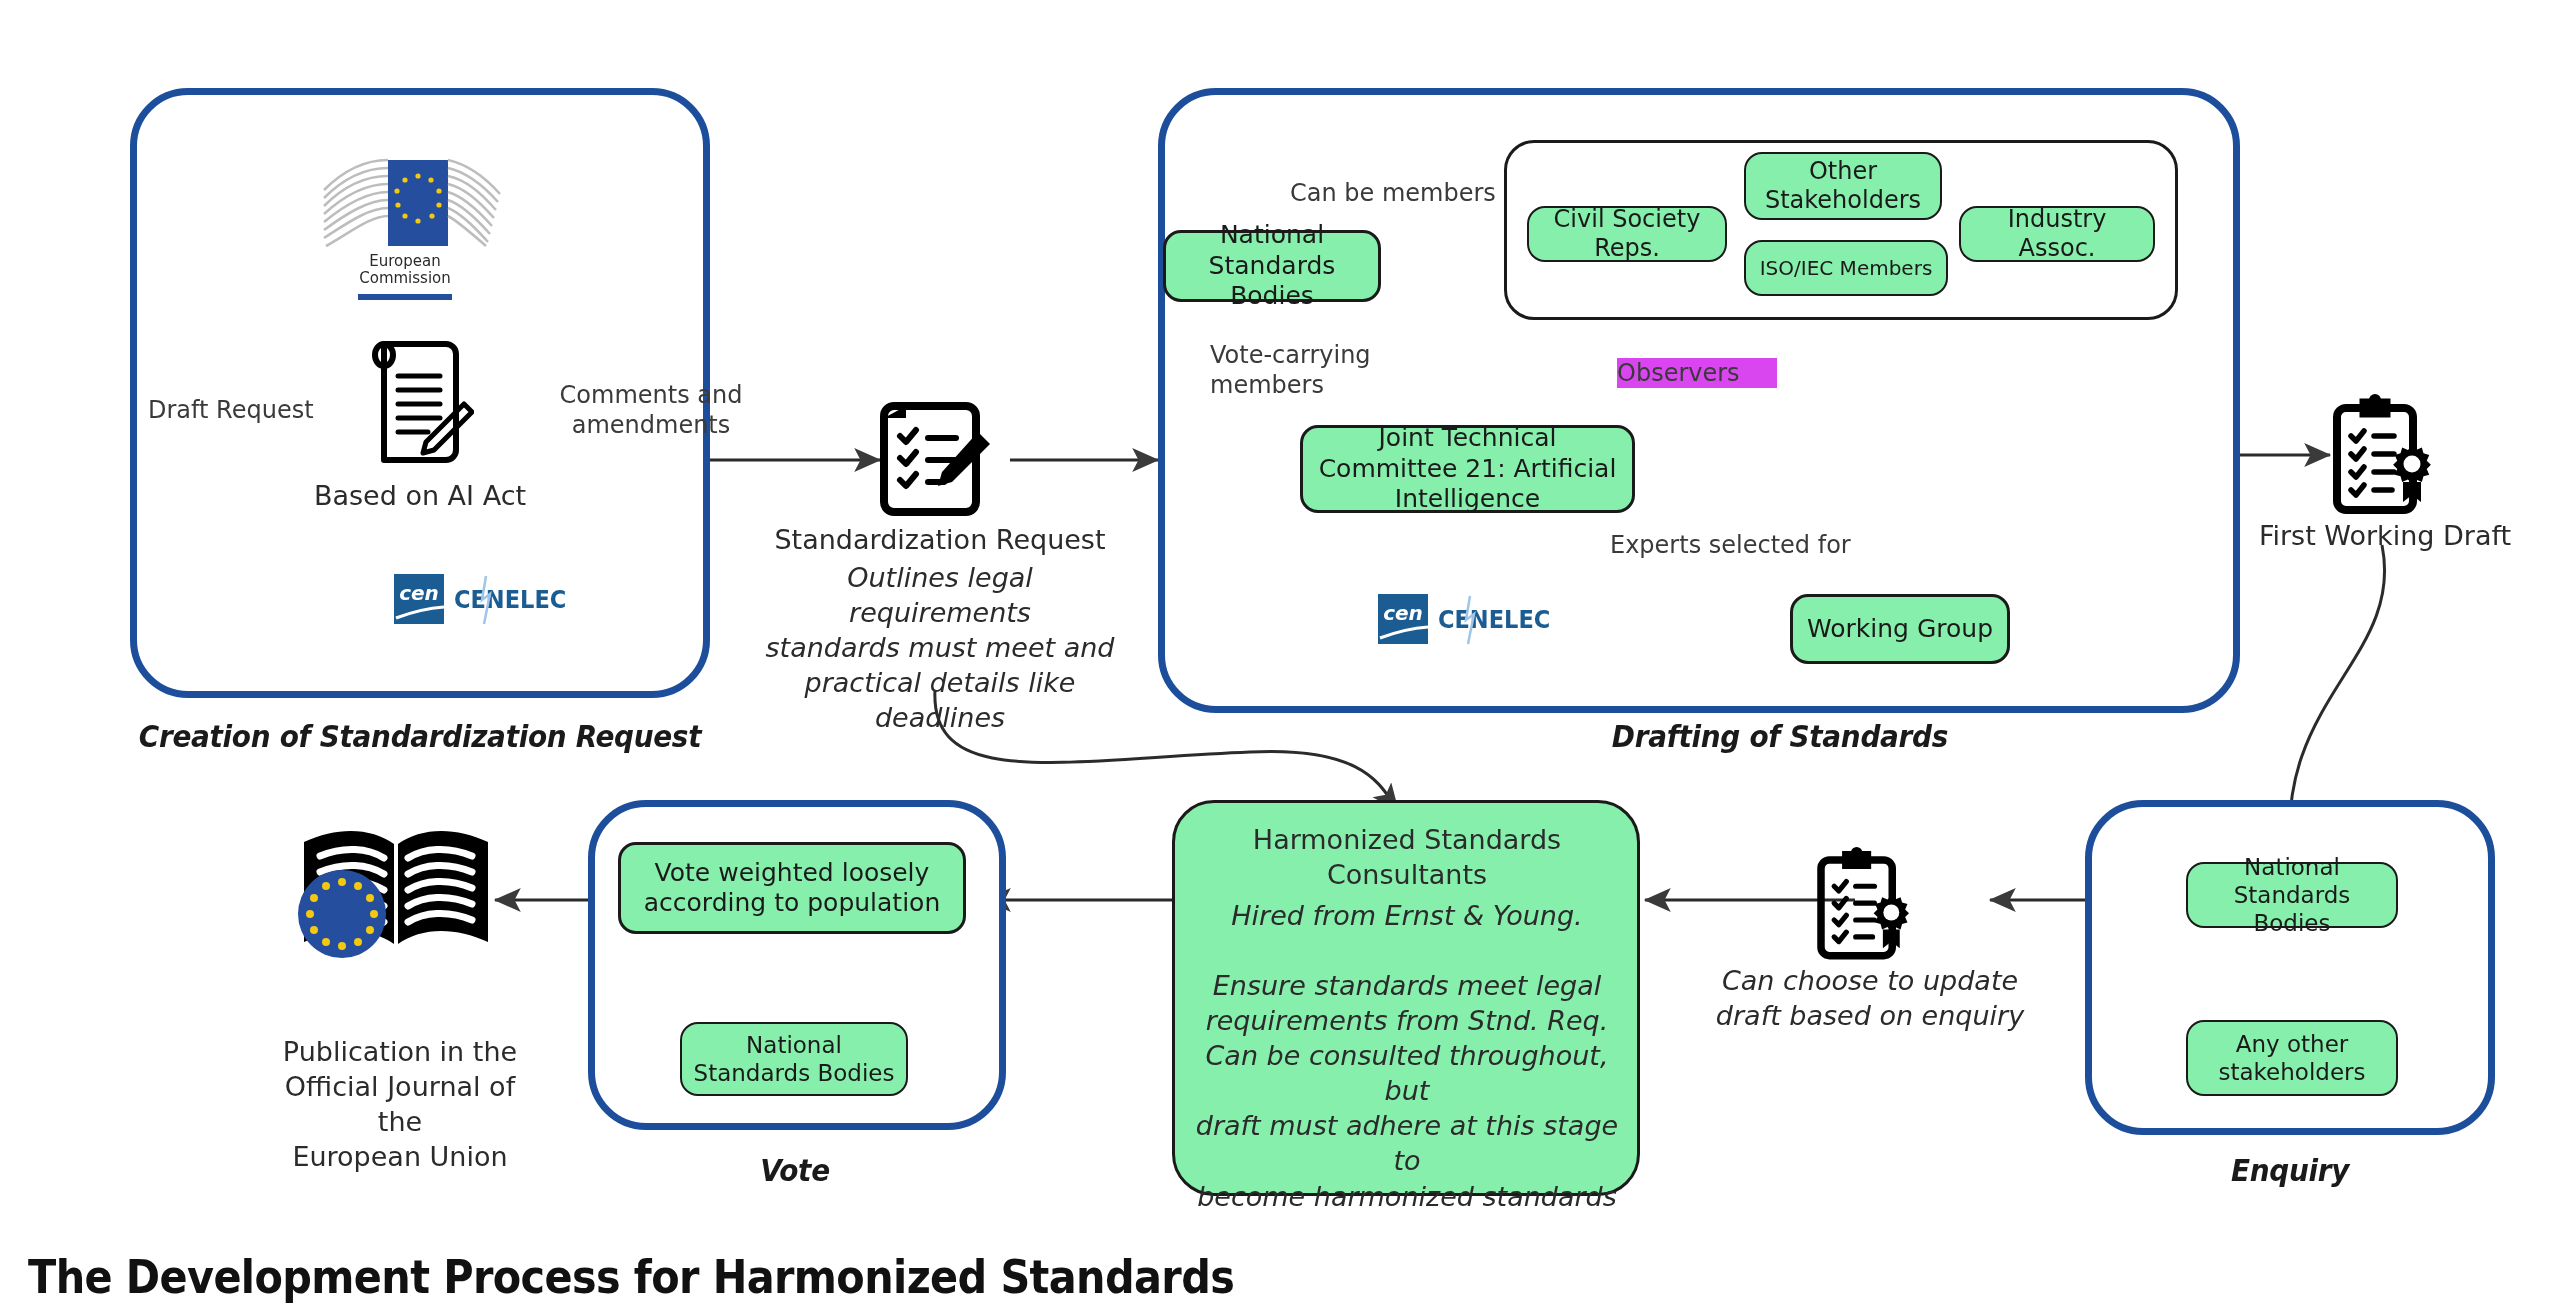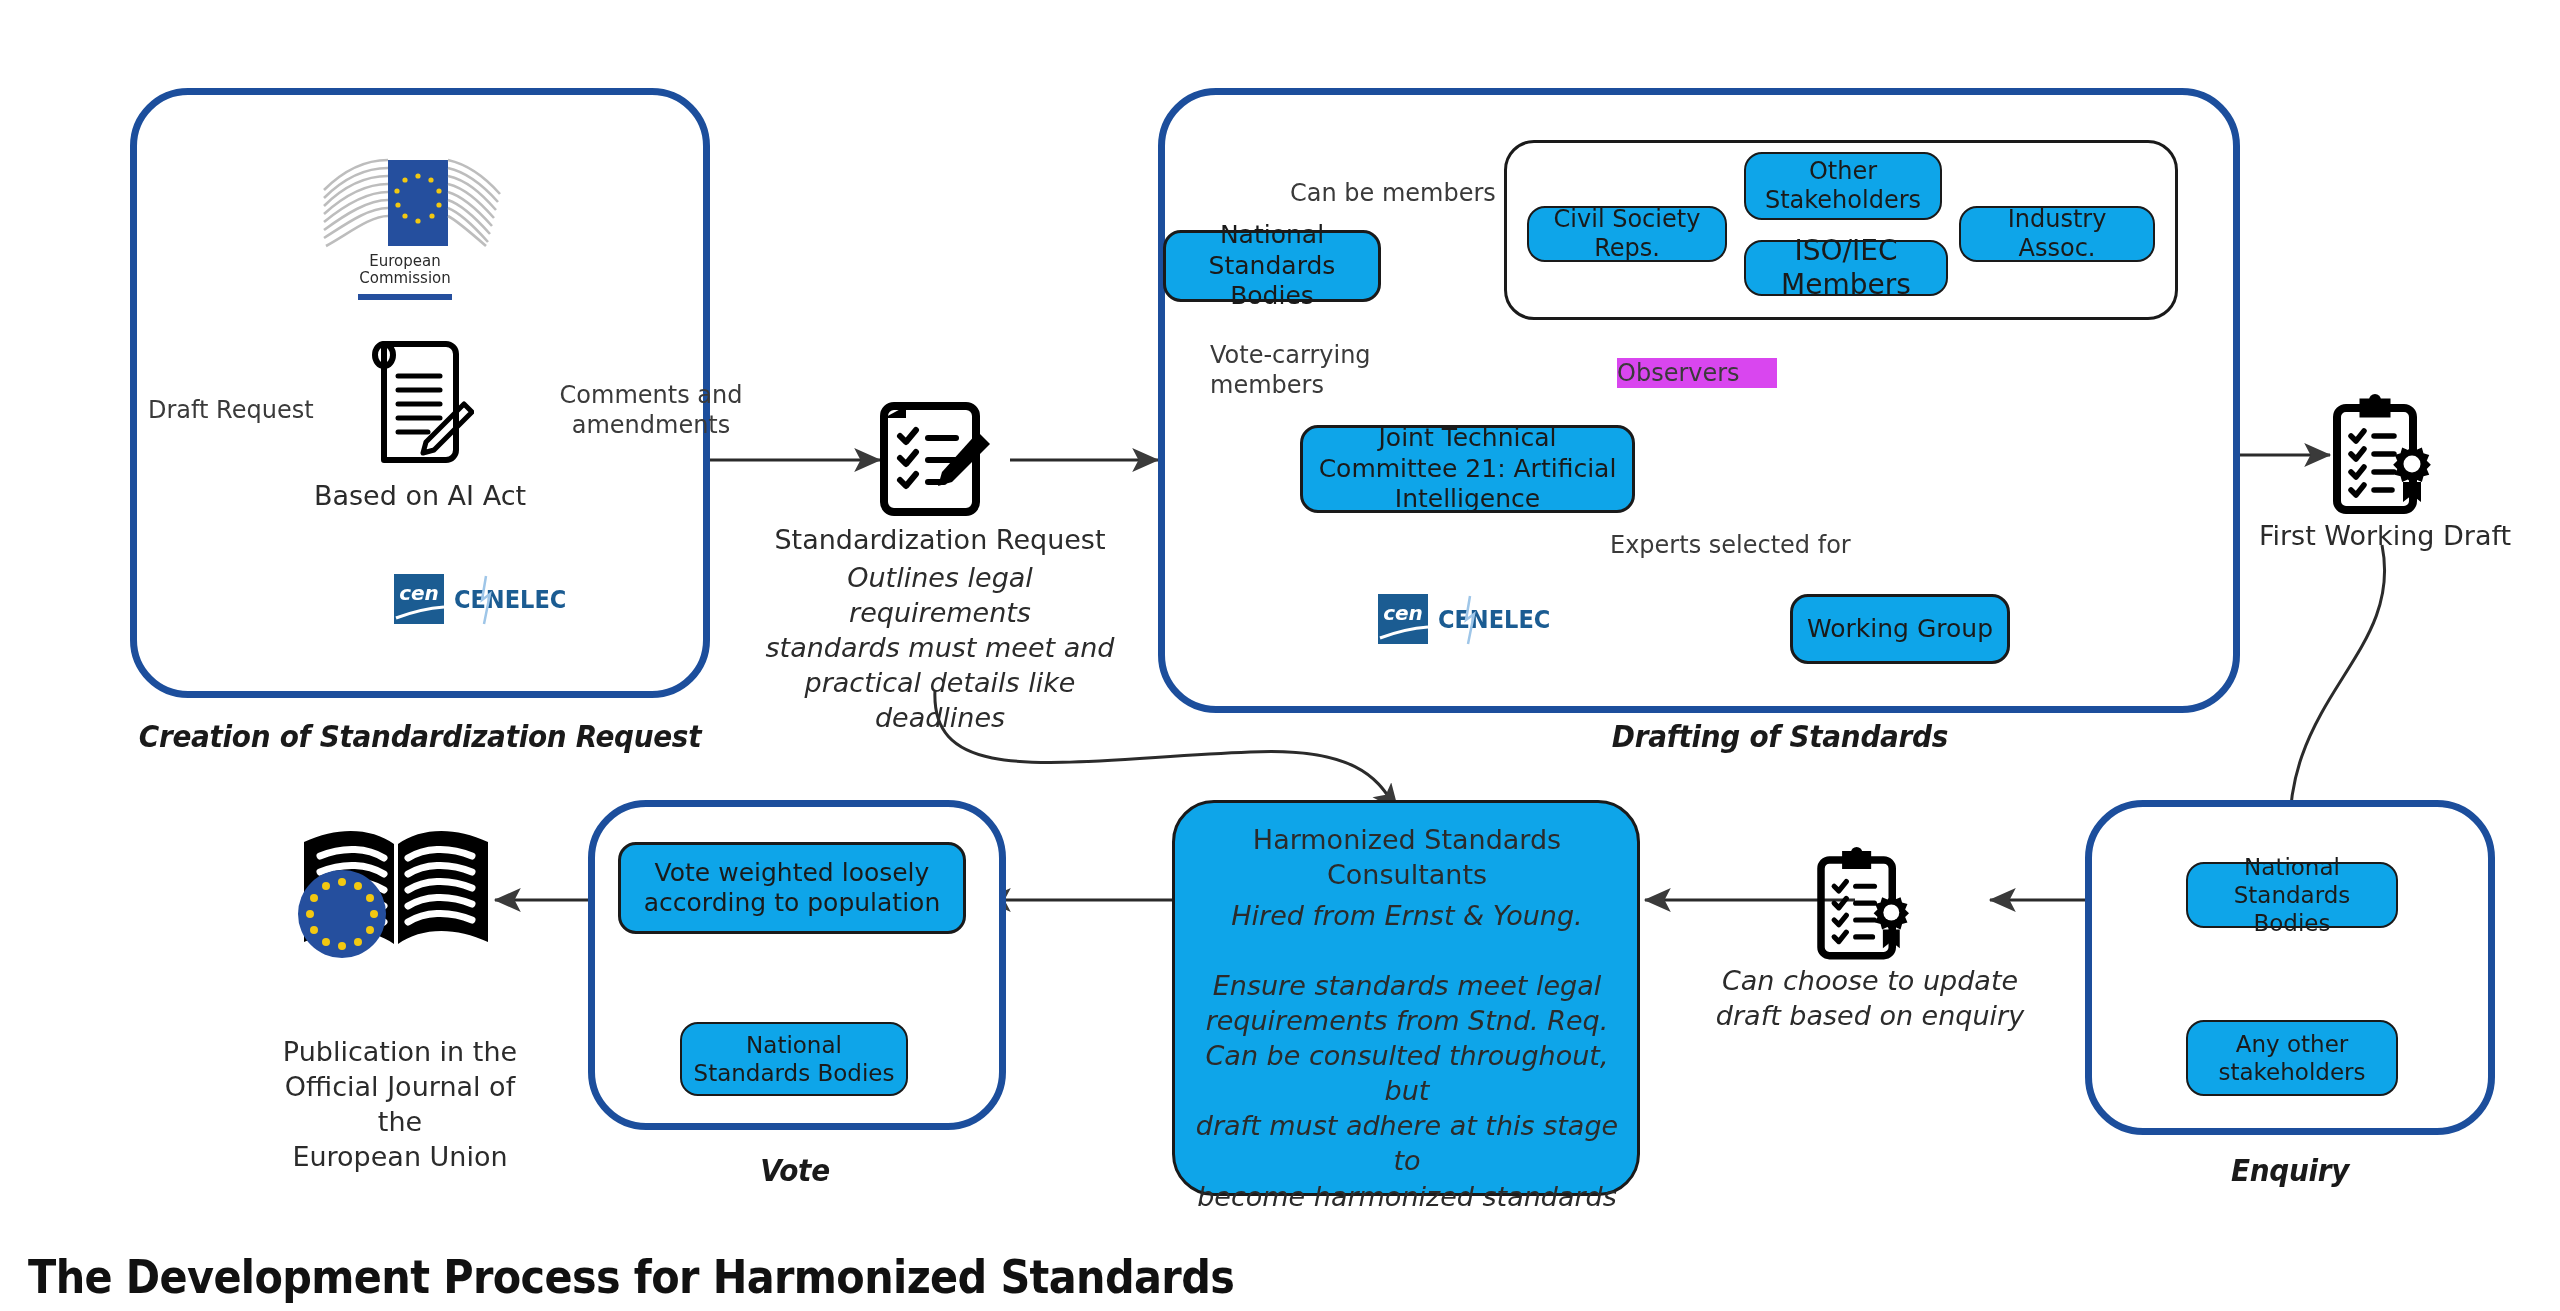--- a/index.html
+++ b/index.html
@@ -8,21 +8,21 @@
   #stage{position:absolute;left:0;top:0;width:2560px;height:1311px;}
   svg#edges{position:absolute;left:0;top:0;width:2560px;height:1311px;pointer-events:none;}
 
   
   .phase{position:absolute;border:7px solid #1c4e9c;border-radius:58px;box-sizing:border-box;background:#fff;}
   .phase-label{position:absolute;text-align:center;font-weight:bold;font-size:31px;
                font-family:"DejaVu Sans Condensed","DejaVu Sans","Liberation Sans",sans-serif;
                letter-spacing:-0.3px;color:#1a1a1a;white-space:nowrap;font-style:italic;}
 
   
-  .node{position:absolute;border:3px solid #1a1a1a;border-radius:18px;background:#0ea5e9;
+  .node{position:absolute;border:3px solid #1a1a1a;border-radius:18px;background:#86efac;
         box-sizing:border-box;display:flex;align-items:center;justify-content:center;
         text-align:center;font-size:25px;line-height:1.22;color:#1a1a1a;padding:4px 10px;}
   .node.thin{border-width:2.5px;}
   .group-box{position:absolute;border:3px solid #1a1a1a;border-radius:30px;background:#fff;box-sizing:border-box;}
 
   
   .lbl{position:absolute;font-size:24px;color:#3a3a3a;line-height:1.25;white-space:pre-line;}
   .lbl.c{text-align:center;}
   .cap{position:absolute;text-align:center;font-size:27px;color:#2b2b2b;line-height:1.3;white-space:pre-line;}
 
@@ -192,21 +192,21 @@
   <div class="phase" style="left:1158px;top:88px;width:1082px;height:625px;"></div>
   <div class="phase-label" style="left:1348px;top:718px;width:600px;text-align:right;">Drafting of Standards</div>
 
   <div class="node" style="left:1163px;top:230px;width:218px;height:72px;">National Standards
 Bodies</div>
 
   <div class="group-box" style="left:1504px;top:140px;width:674px;height:180px;"></div>
   <div class="node thin" style="left:1527px;top:206px;width:200px;height:56px;font-size:24px;">Civil Society Reps.</div>
   <div class="node thin" style="left:1744px;top:152px;width:198px;height:68px;font-size:24px;">Other
 Stakeholders</div>
-  <div class="node thin" style="left:1744px;top:240px;width:204px;height:56px;font-size:28px;">ISO/IEC Members</div>
+  <div class="node thin" style="left:1744px;top:240px;width:204px;height:56px;font-size:20px;">ISO/IEC Members</div>
   <div class="node thin" style="left:1959px;top:206px;width:196px;height:56px;font-size:24px;">Industry Assoc.</div>
 
   <div class="lbl" style="left:1290px;top:178px;width:230px;">Can be members</div>
   <div class="lbl" style="left:1210px;top:340px;width:280px;">Vote-carrying members</div>
   <div class="lbl" style="left:1617px;top:358px;width:160px;background:#d946ef;">Observers</div>
 
   <div class="node" style="left:1300px;top:425px;width:335px;height:88px;">Joint Technical Committee 21:
 Artificial Intelligence</div>
   <div class="node" style="left:1790px;top:594px;width:220px;height:70px;">Working Group</div>
 

